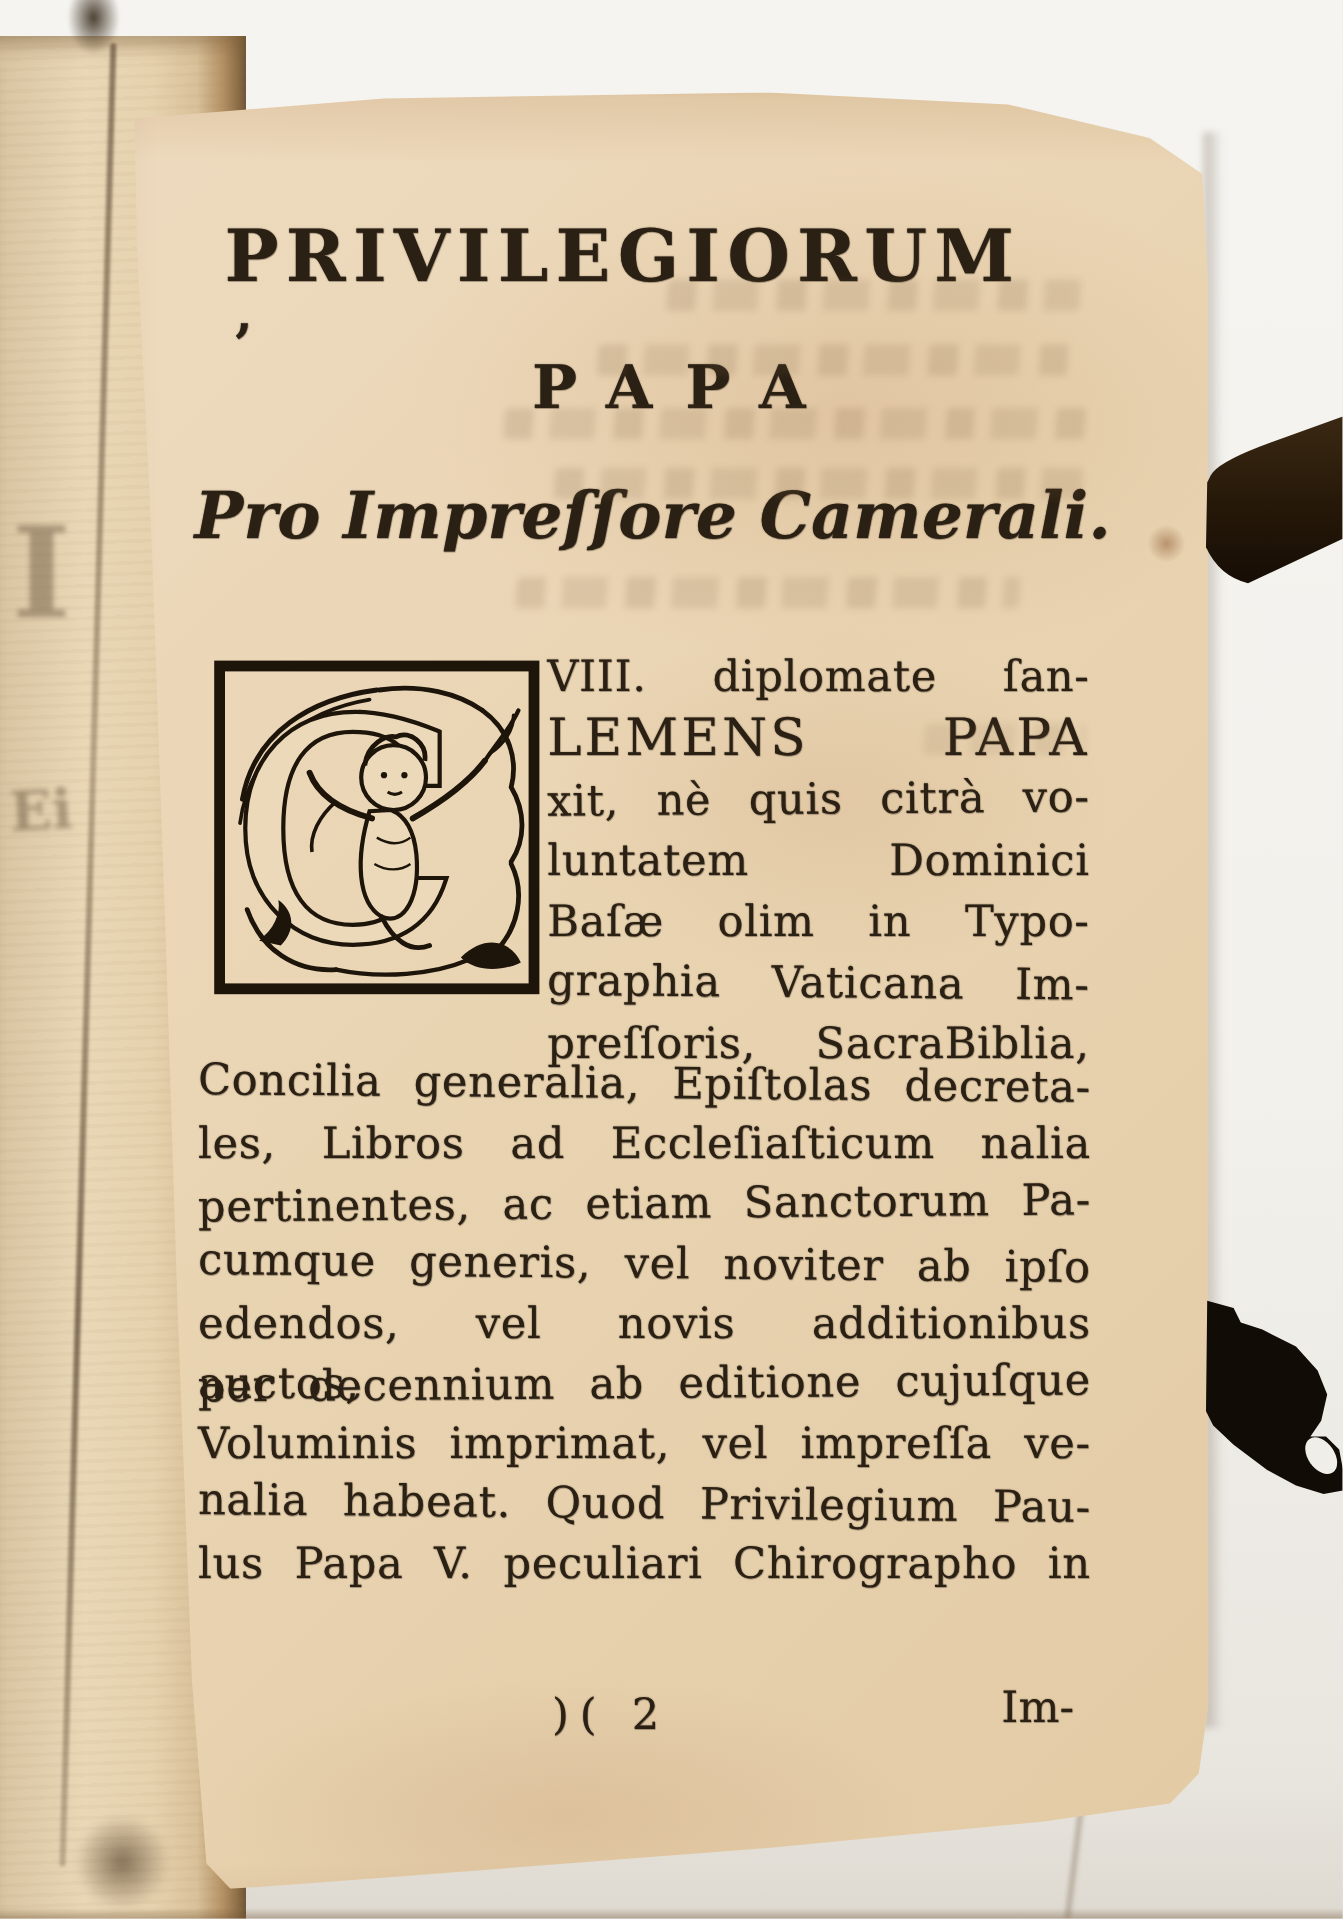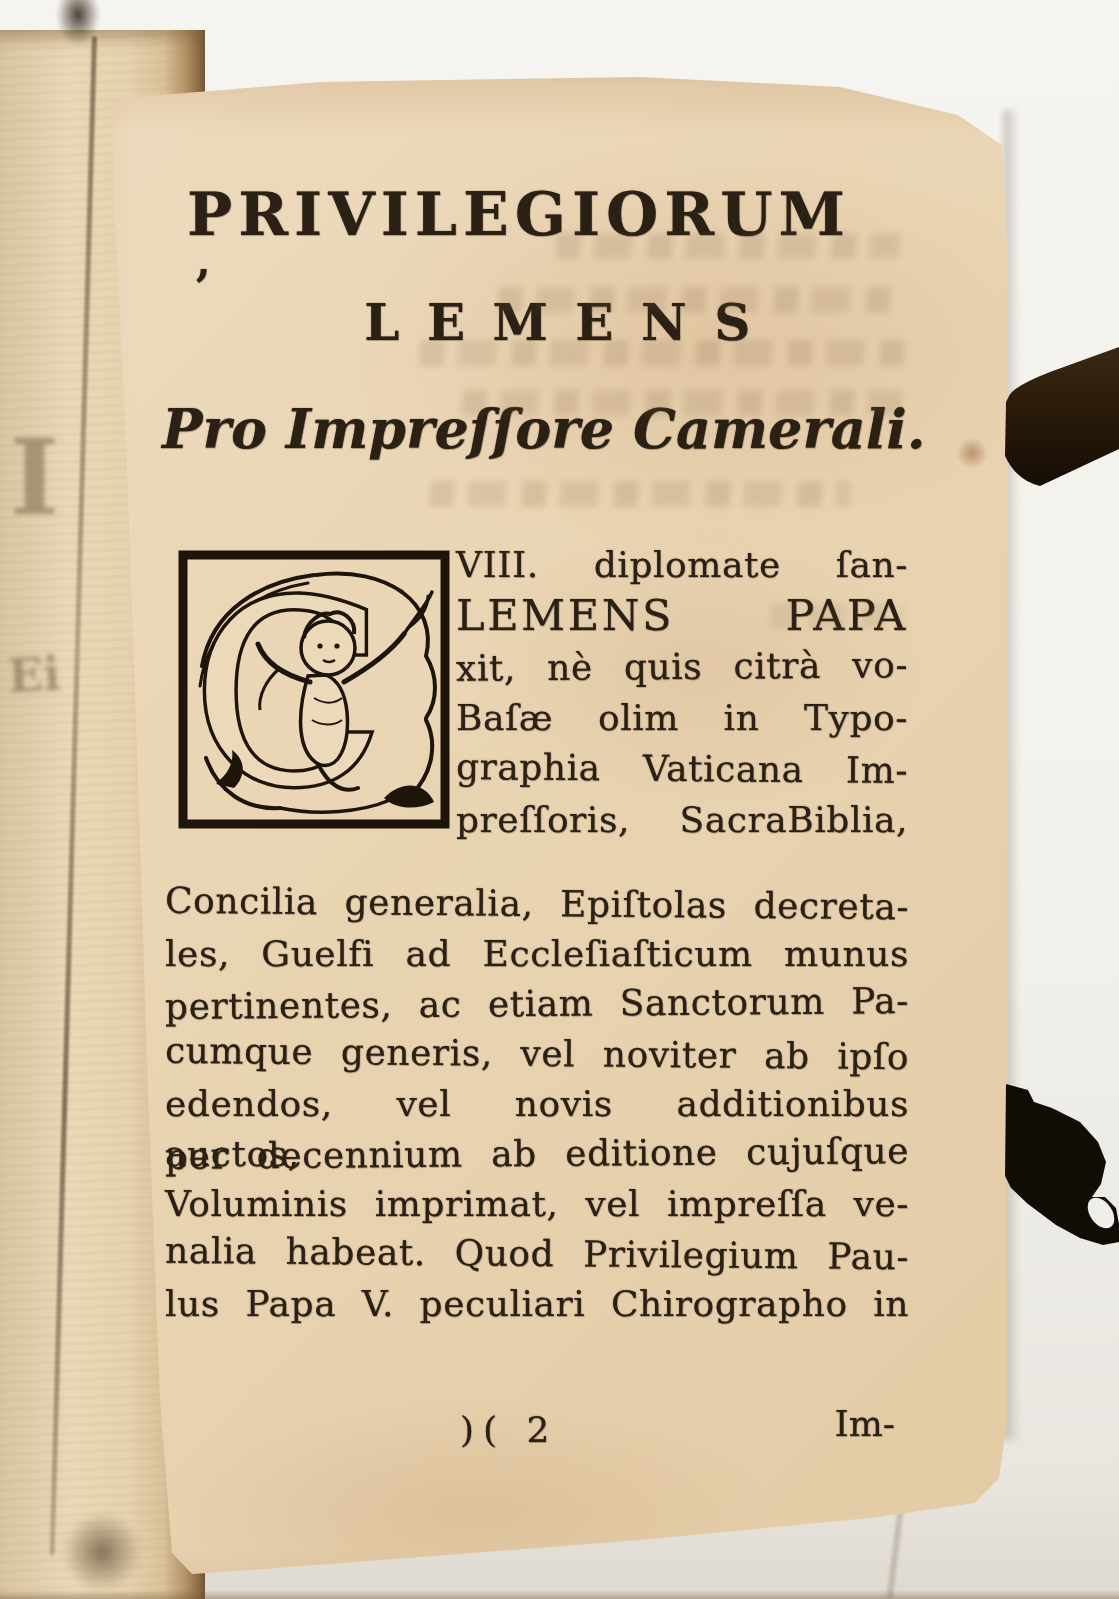--- a/index.html
+++ b/index.html
@@ -125,21 +125,21 @@
 
     <div class="ghostbar" style="left:556px;top:192px;width:344px;"></div>
     <div class="ghostbar" style="left:498px;top:246px;width:402px;"></div>
     <div class="ghostbar" style="left:420px;top:299px;width:486px;"></div>
     <div class="ghostbar" style="left:462px;top:349px;width:440px;"></div>
     <div class="ghostbar" style="left:430px;top:440px;width:420px;"></div>
     <div class="ghostbar" style="left:770px;top:562px;width:135px;opacity:.2;"></div>
 
     <div class="t-main ink">PRIVILEGIORUM</div>
     <div class="t-comma ink">,</div>
-    <div class="t-summa ink">LEMENS</div>
+    <div class="t-summa ink">PAPA</div>
     <div class="t-sub ink">Pro Impreſſore Camerali.</div>
 
     <svg class="dropcap" viewBox="0 0 276 283">
       <rect x="7" y="7" width="262" height="269" fill="none" stroke="#1d140a" stroke-width="9"></rect>
       <g stroke="#1d140a" fill="none" stroke-linecap="round">
         <path d="M26,118 C36,62 84,34 138,27" stroke-width="4"></path>
         <path d="M24,138 C32,78 78,44 132,35" stroke-width="3"></path>
         <path d="M30,158 C34,98 72,58 124,45" stroke-width="3"></path>
         <path d="M140,27 C176,22 206,30 226,44" stroke-width="4"></path>
         <path d="M226,44 C248,60 256,84 250,108 C262,128 262,152 250,170" stroke-width="4"></path>
@@ -165,28 +165,29 @@
         <path d="M142,216 C152,236 166,246 182,240" fill="none" stroke="#1d140a" stroke-width="4" stroke-linecap="round"></path>
         <path d="M208,250 C228,230 250,236 258,254 C242,262 220,262 208,250 Z" fill="#1d140a"></path>
         <path d="M40,236 C52,226 58,214 56,202 C70,212 70,228 58,240 Z" fill="#1d140a"></path>
       </g>
     </svg>
 
     <div class="colA">
       <div class="ln ink">VIII. diplomate ſan-</div>
       <div class="ln caps ink">LEMENS PAPA</div>
       <div class="ln ink w2">xit, nè quis citrà vo-</div>
+      <div class="ln ink">luntatem Dominici</div>
       <div class="ln ink">Baſæ olim in Typo-</div>
       <div class="ln ink w1">graphia Vaticana Im-</div>
       <div class="ln ink">preſſoris, SacraBiblia,</div>
     </div>
 
     <div class="colB">
       <div class="ln ink w1">Concilia generalia, Epiſtolas decreta-</div>
-      <div class="ln ink">les, Guelfi ad Eccleſiaſticum munus</div>
+      <div class="ln ink">les, Libros ad Eccleſiaſticum nalia</div>
       <div class="ln ink w2">pertinentes, ac etiam Sanctorum Pa-</div>
       <div class="ln ink w1">cumque generis, vel noviter ab ipſo</div>
       <div class="ln ink">edendos, vel novis additionibus auctos,</div>
       <div class="ln ink w2">per decennium ab editione cujuſque</div>
       <div class="ln ink">Voluminis imprimat, vel impreſſa ve-</div>
       <div class="ln ink w1">nalia habeat.  Quod Privilegium Pau-</div>
       <div class="ln ink">lus Papa  V. peculiari Chirographo in</div>
     </div>
 
     <div class="footer ink">

